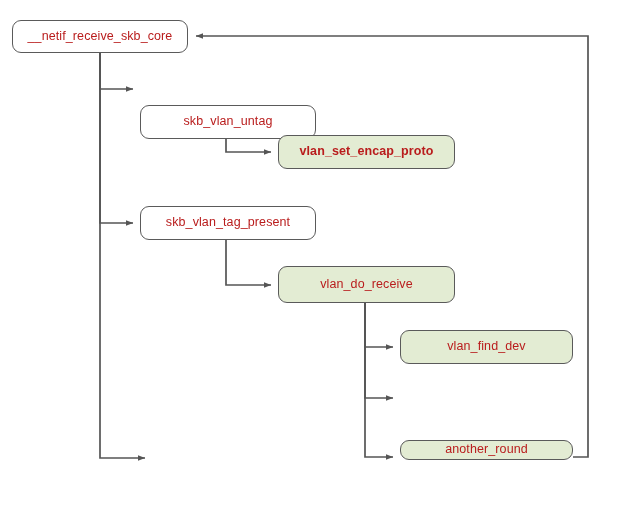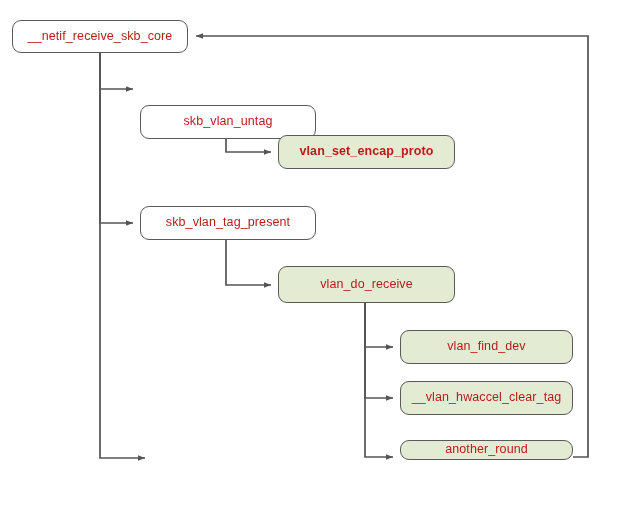--- a/index.html
+++ b/index.html
@@ -96,22 +96,19 @@
   </div>
 
   <div class="node green" style="left:278px; top:266px; width:177px; height:37px;">
     <span class="node-label">vlan_do_receive</span>
   </div>
 
   <div class="node green" style="left:400px; top:330px; width:173px; height:34px;">
     <span class="node-label">vlan_find_dev</span>
   </div>
 
-  <div class="node green" style="left:400px; top:381px; width:173px; height:34px;">
-    <span class="node-label">__vlan_hwaccel_clear_tag</span>
-  </div>
 
 
   <div class="node green" style="left:400px; top:440px; width:173px; height:20px;">
     <span class="node-label">another_round</span>
   </div>
 
 </div>
 
 </body></html>

